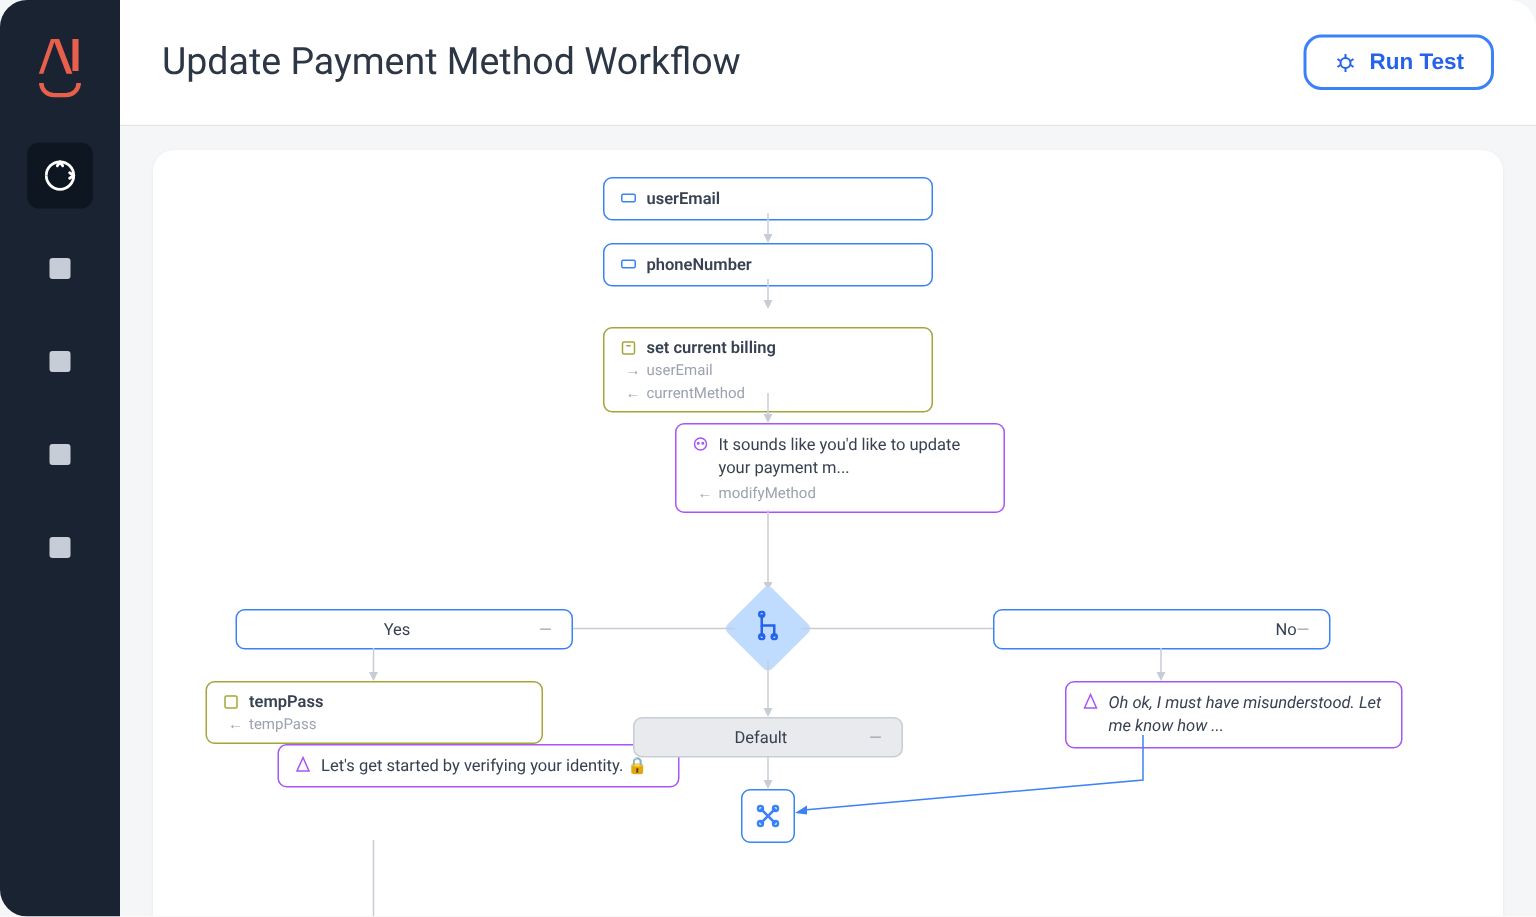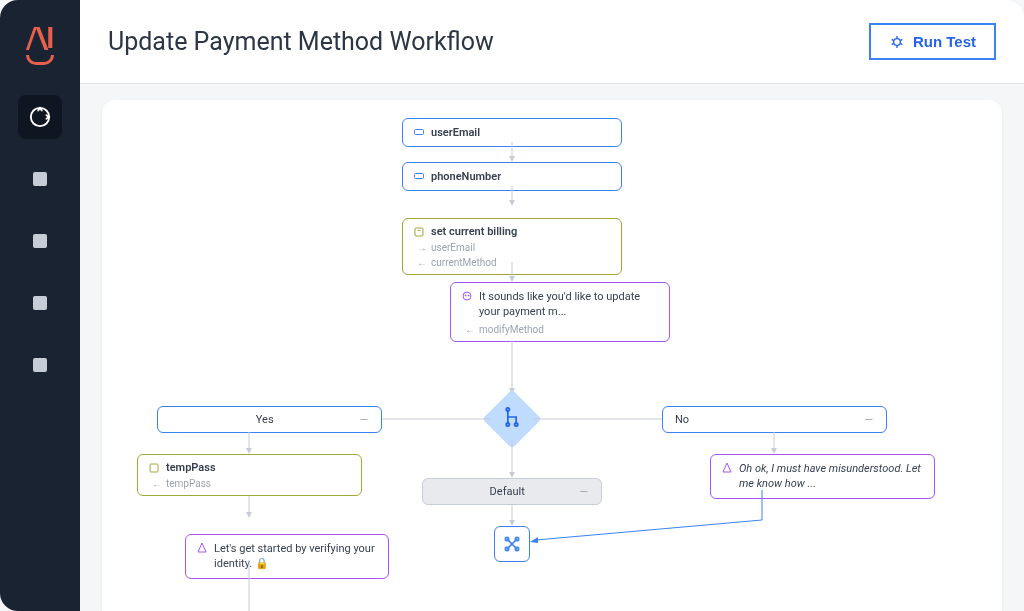--- a/index.html
+++ b/index.html
@@ -8,21 +8,21 @@
     .sidebar { position: absolute; left: 0; top: 0; width: 80px; height: 611px; background: #1a2332; display: flex; flex-direction: column; align-items: center; padding-top: 18px; border-radius: 18px 0 0 18px; }
     .logo { color: #e8604c; font-size: 30px; font-weight: 600; letter-spacing: -2px; margin-bottom: 30px; }
     .logo-smile { display: block; width: 28px; height: 10px; border: 3px solid #e8604c; border-top: none; border-radius: 0 0 20px 20px; margin: 0 auto; margin-top: 2px; }
     .sb-icon { width: 44px; height: 44px; border-radius: 8px; display: flex; align-items: center; justify-content: center; margin-bottom: 18px; cursor: pointer; }
     .sb-icon.active { background: #0e1622; }
     .sb-square { width: 14px; height: 14px; background: #c7cdd6; border-radius: 2px; }
     
     .main { position: absolute; left: 80px; top: 0; right: 0; bottom: 0; background: #f5f6f8; border-radius: 0 18px 18px 0; overflow: hidden; }
     .header { height: 84px; background: #fff; border-bottom: 1px solid #e2e5ea; display: flex; align-items: center; justify-content: space-between; padding: 0 28px; border-radius: 0 18px 0 0; }
     .title { font-size: 25px; color: #2c3645; font-weight: 400; }
-    .run-test { border: 2px solid #3b82f6; color: #2563eb; background: #fff; padding: 8px 18px; border-radius: 0; font-size: 15px; font-weight: 600; display: flex; align-items: center; gap: 8px; cursor: pointer; }
+    .run-test { border: 2px solid #3b82f6; color: #2563eb; background: #fff; padding: 8px 18px; border-radius: 12px; font-size: 15px; font-weight: 600; display: flex; align-items: center; gap: 8px; cursor: pointer; }
     
     .canvas-wrap { position: absolute; top: 100px; left: 22px; right: 22px; bottom: 0; background: #fff; border-radius: 14px 14px 0 0; box-shadow: 0 1px 3px rgba(0,0,0,0.06); }
     .canvas { position: absolute; inset: 0; overflow: hidden; }
     
     .node { position: absolute; border-radius: 6px; background: #fff; }
     .node-blue { border: 1.5px solid #3b82f6; }
     .node-olive { border: 1.5px solid #a3a639; }
     .node-purple { border: 1.5px solid #a855f7; margin-left: 48px; }
     .node-gray { border: 1.5px solid #c7cdd6; background: #e8eaed; }
     
@@ -218,35 +218,35 @@
               <span>←</span>
               <span>tempPass</span>
             </div>
         </div>
       </div>
       <svg class="connector" style="left:147px; top:396px; width:2px; height:22px;">
           <line x1="0" y1="0" x2="0" y2="18"></line>
           <polygon class="arrow" points="-3,16 3,16 0,22"></polygon>
         </svg>
 
-      <div class="node node-purple" style="left:35px; top:434px; width:204px;">
+      <div class="node node-purple" style="left:35px; top:396px; width:268px;">
         <div class="node-body">
           <svg class="node-icon" width="12" height="12" viewBox="0 0 24 24" fill="none" stroke="#a855f7" stroke-width="2">
               <path d="M12 2 L4 20 L20 20 Z"></path>
             </svg>
           <span class="node-text">Let's get started by verifying your identity. 🔒</span>
         </div>
       </div>
       <svg class="connector" style="left:147px; top:460px; width:2px; height:60px;">
           <line x1="0" y1="0" x2="0" y2="60"></line>
         </svg>
 
       <div class="node node-blue" style="left:560px; top:306px; width:225px;">
         <div class="branch-node">
-          <span style="flex:1; text-align:left;">No</span>
+          <span style="flex:1; text-align:right;">No</span>
           <span class="branch-dash">—</span>
         </div>
       </div>
       <svg class="connector" style="left:672px; top:332px; width:2px; height:22px;">
           <line x1="0" y1="0" x2="0" y2="18"></line>
           <polygon class="arrow" points="-3,16 3,16 0,22"></polygon>
         </svg>
 
       <div class="node node-purple" style="left:560px; top:354px; width:225px;font-style:italic;">
         <div class="node-body">

